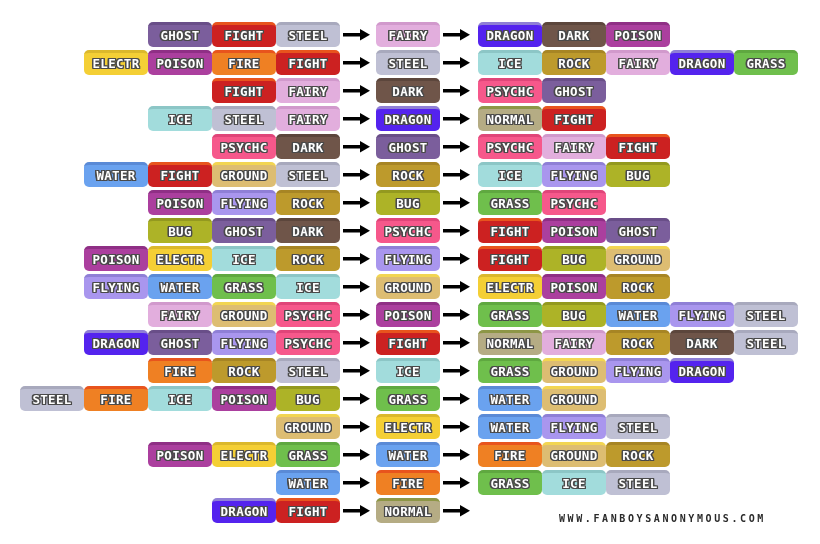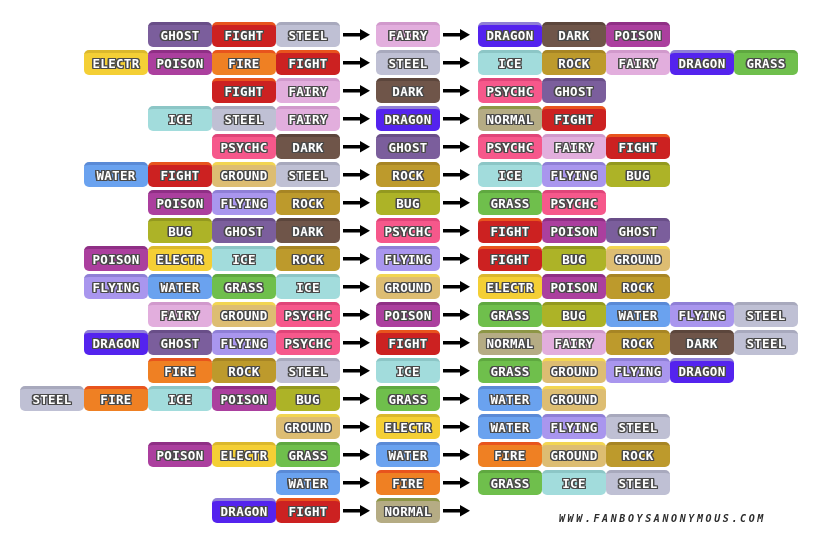--- a/index.html
+++ b/index.html
@@ -52,21 +52,20 @@
 
   #watermark{
     position:absolute;
     left:559px;top:513px;
     font-family:"DejaVu Sans Mono", monospace;
     font-size:10px;
     font-weight:bold;
     letter-spacing:2.6px;
     color:#2b2b2b;
     white-space:nowrap;
-    font-style:italic;
   }
 </style>
 </head>
 <body>
 
 <div id="chart">
     <div class="row" style="top: 0px;">
       <div class="badge" style="left: 148px; top: 22px; background: rgb(123, 94, 156); border-top: 3px solid rgb(105, 78, 136);">GHOST</div>
       <div class="badge" style="left: 212px; top: 22px; background: rgb(204, 33, 33); border-top: 3px solid rgb(232, 84, 29);">FIGHT</div>
       <div class="badge" style="left: 276px; top: 22px; background: rgb(191, 192, 212); border-top: 3px solid rgb(168, 169, 189);">STEEL</div>

